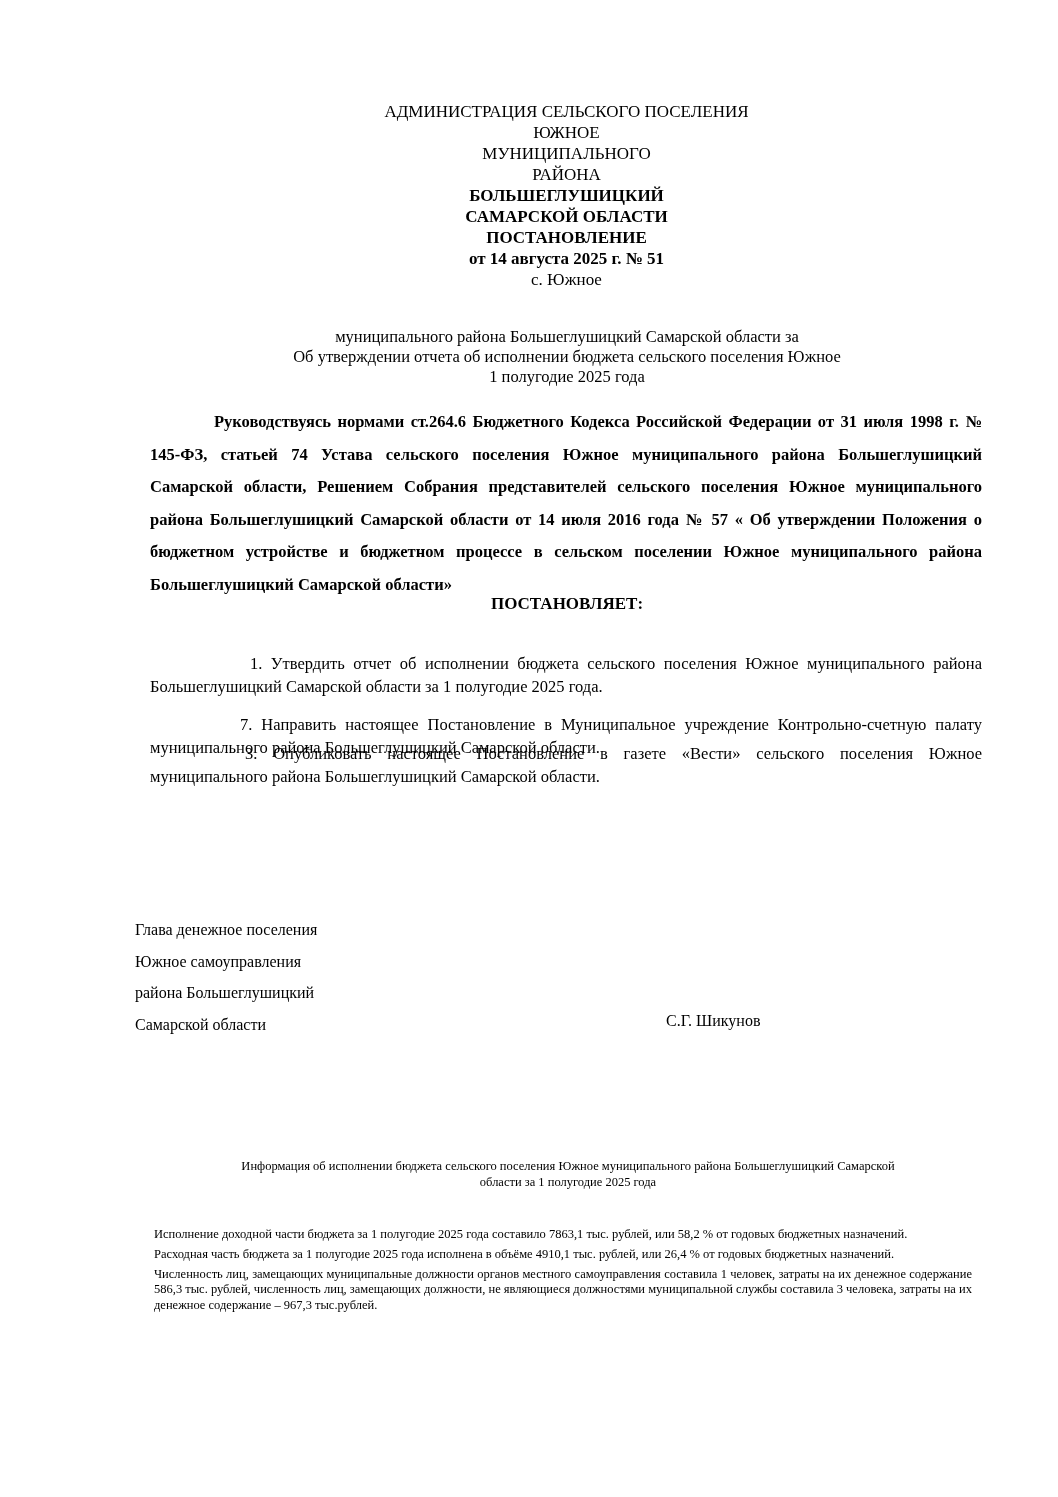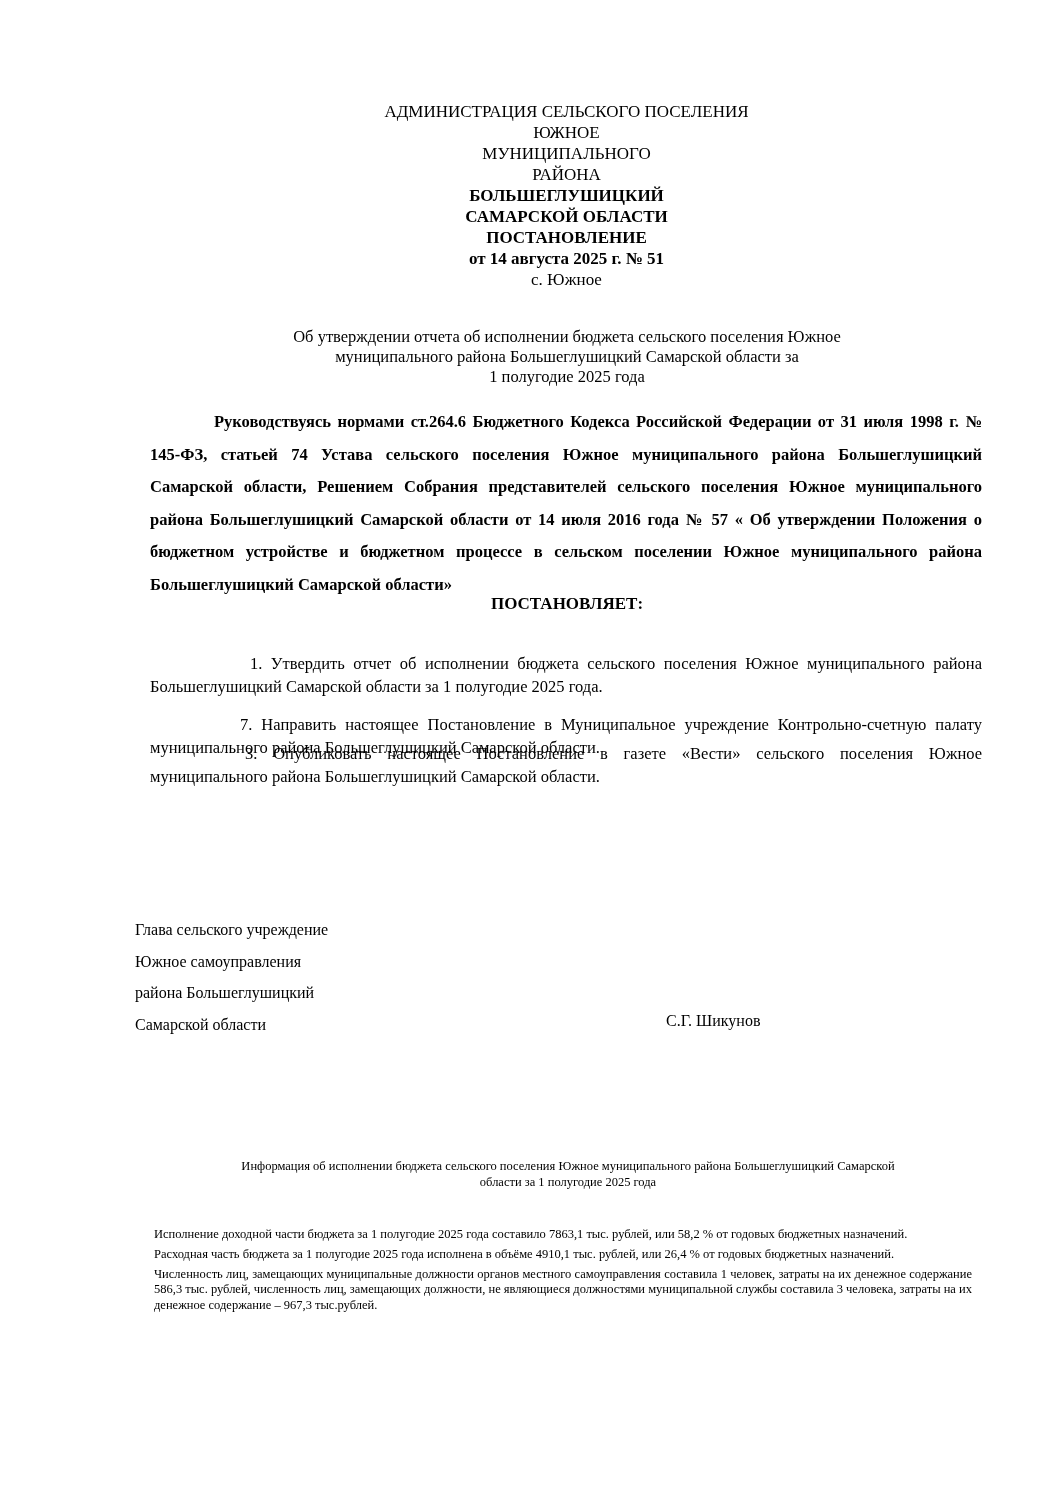--- a/index.html
+++ b/index.html
@@ -30,43 +30,43 @@
   <div>МУНИЦИПАЛЬНОГО</div>
   <div>РАЙОНА</div>
   <div class="b">БОЛЬШЕГЛУШИЦКИЙ</div>
   <div class="b">САМАРСКОЙ ОБЛАСТИ</div>
   <div class="b">ПОСТАНОВЛЕНИЕ</div>
   <div class="b">от 14 августа  2025 г. № 51</div>
   <div>с. Южное</div>
 </div>
 
 <div class="abs title center">
+  <div>муниципального района Большеглушицкий Самарской области  за</div>
   <div>Об утверждении отчета об исполнении  бюджета сельского поселения Южное</div>
-  <div>муниципального района Большеглушицкий Самарской области  за</div>
   <div>1 полугодие  2025  года</div>
 </div>
 
 <div class="abs para">
   <span class="indent"></span><span>Руководствуясь нормами ст.264.6 Бюджетного Кодекса Российской Федерации от 31 июля 1998 г. № 145-ФЗ, статьей 74 Устава сельского поселения Южное  муниципального района Большеглушицкий Самарской области, Решением Собрания представителей сельского поселения Южное      муниципального района  Большеглушицкий  Самарской области  от 14 июля  2016 года  № 57 « Об утверждении Положения о бюджетном устройстве и бюджетном процессе в сельском поселении Южное  муниципального района Большеглушицкий Самарской области»</span>
 </div>
 
 <div class="abs decree center">ПОСТАНОВЛЯЕТ:</div>
 
 <div class="abs item" style="top:652px;">
   <span class="ind" style="width:100px;"></span><span>1.  Утвердить отчет об исполнении бюджета сельского поселения Южное   муниципального района Большеглушицкий Самарской  области за  1 полугодие  2025  года.</span>
 </div>
 <div class="abs item" style="top:713px;">
   <span class="ind" style="width:90px;"></span><span>7.  Направить  настоящее  Постановление  в Муниципальное учреждение Контрольно-счетную палату муниципального района Большеглушицкий Самарской области.</span>
 </div>
 <div class="abs item" style="top:742px;">
   <span class="ind" style="width:95px;"></span><span>3. Опубликовать  настоящее Постановление  в газете «Вести» сельского поселения Южное муниципального района Большеглушицкий Самарской области.</span>
 </div>
 
 <div class="abs sig" style="top:914px;">
-  <div>Глава сельского учреждение</div>
+  <div>Глава денежное поселения</div>
   <div>Южное самоуправления</div>
   <div>района Большеглушицкий</div>
   <div>Самарской области</div>
 </div>
 <div class="abs signame">С.Г. Шикунов</div>
 
 <div class="abs info-title center">
   <div>Информация об исполнении бюджета сельского поселения Южное муниципального района Большеглушицкий Самарской</div>
   <div>области за 1 полугодие  2025 года</div>
 </div>

